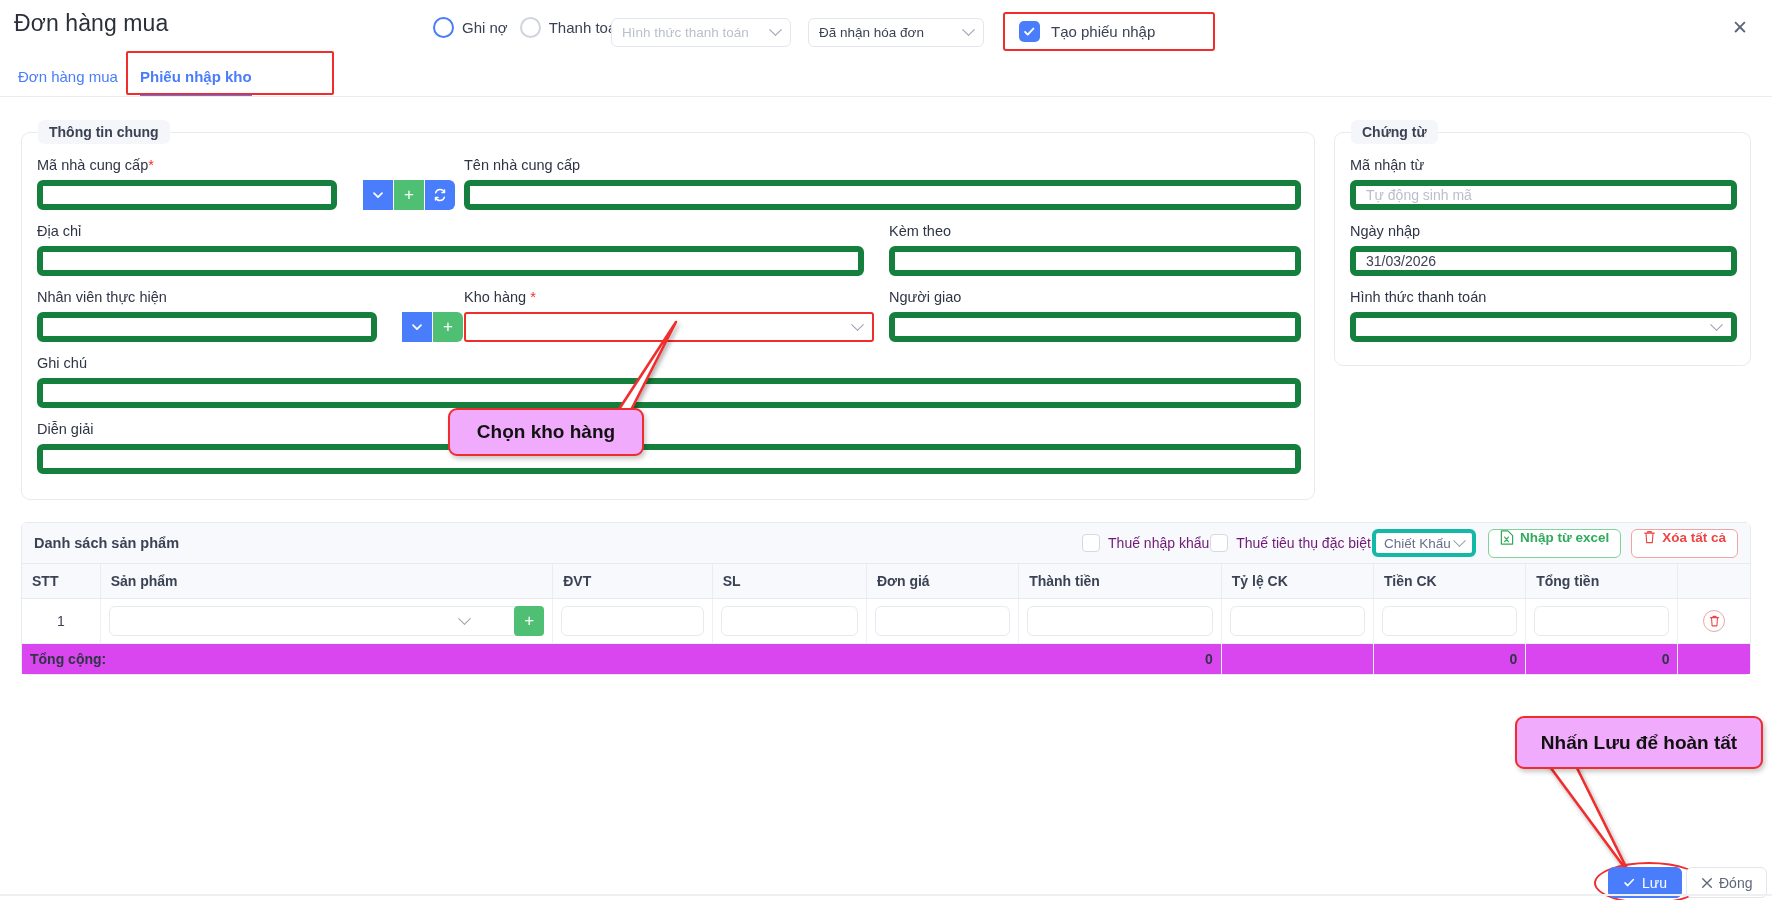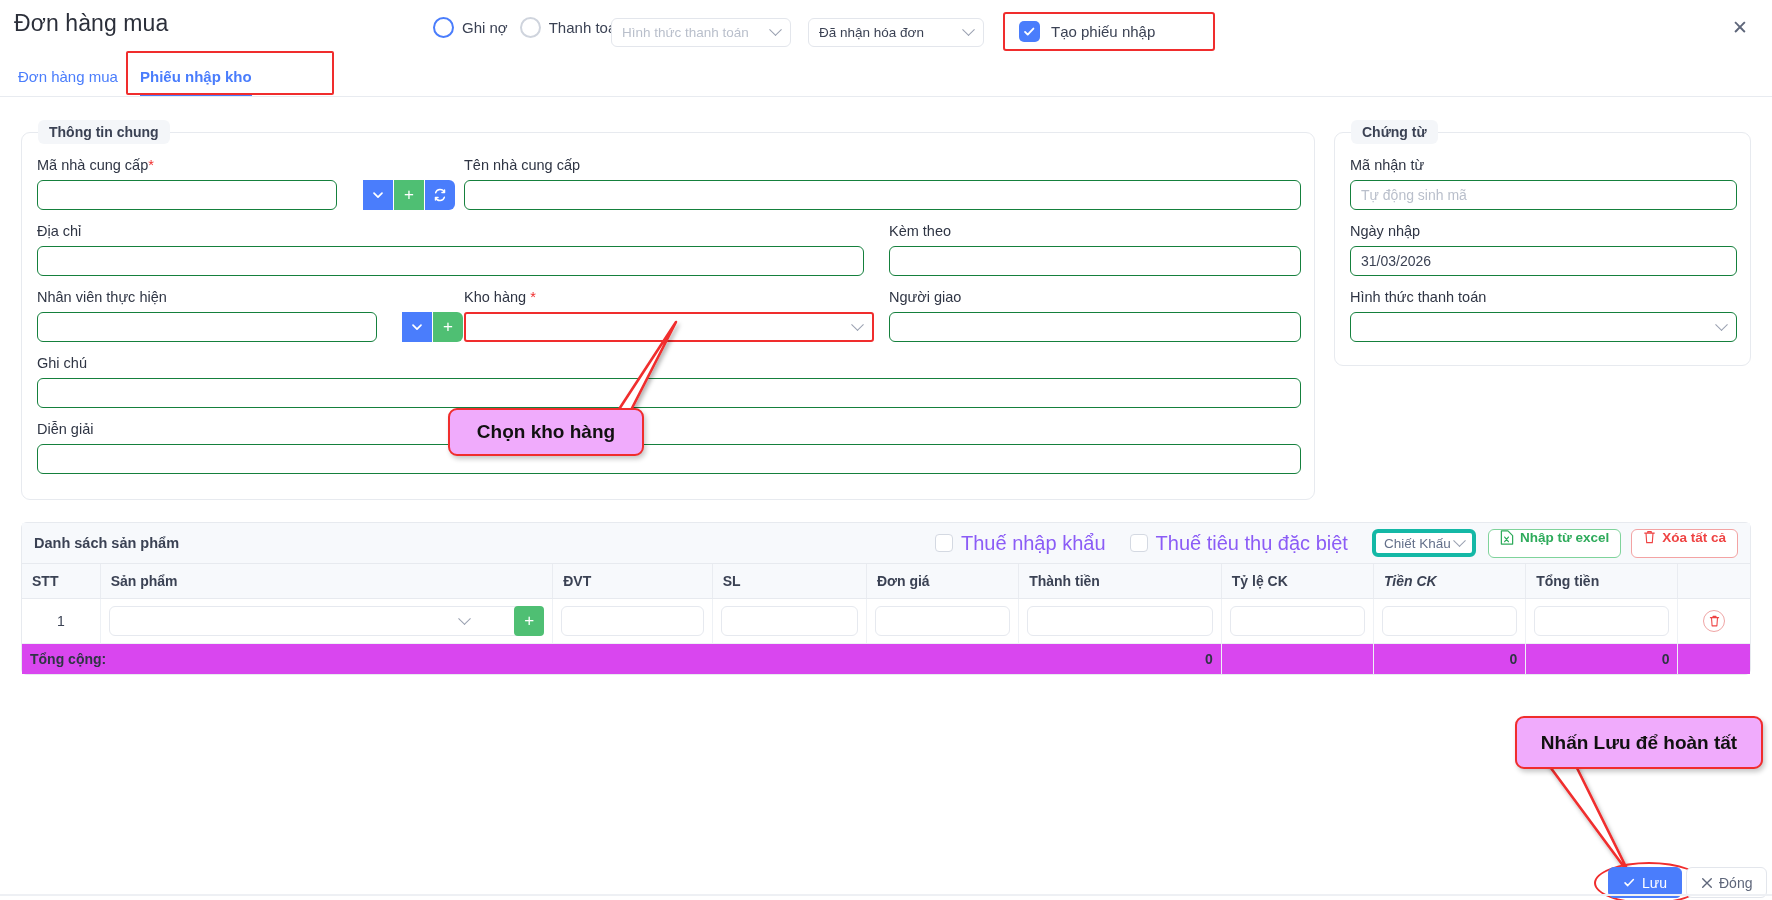--- a/index.html
+++ b/index.html
@@ -60,40 +60,40 @@
   .fs {
     position: absolute; border: 1px solid #e7eaef; border-radius: 9px; background: #fff;
   }
   .fs-legend {
     position: absolute; top: -13px; left: 16px; background: #f4f6f9; border-radius: 6px;
     padding: 4px 11px; font-size: 14px; font-weight: 600; color: #3b4254;
   }
   .fld-lbl { position: absolute; font-size: 14.5px; color: #2f3544; white-space: nowrap; }
   .req { color: #f02d2d; }
   .inp {
-    position: absolute; height: 30px; border: 1px solid #15803d; border-radius: 6px;
+    position: absolute; height: 30px; border: 6px solid #15803d; border-radius: 6px;
     background: #fff; font-size: 14px; color: #3b4254; padding: 0 10px;
     display: flex; align-items: center;
   }
   .inp .ph { color: #b9bfcb; }
   .inp.err { border: 2px solid #f02d2d; border-radius: 3px; }
   .btn-sq {
     position: absolute; height: 30px; width: 30px; display: flex; align-items: center;
     justify-content: center; color: #fff; font-size: 17px; cursor: pointer;
   }
   .bg-blue { background: #4a7dfc; }
   .bg-green { background: #4fbf73; }
   .rr { border-radius: 0 6px 6px 0; }
 
   
   .prodwrap { position: absolute; left: 21px; top: 522px; width: 1730px; border: 1px solid #e7eaef; border-radius: 6px; background: #fff; }
   .prod-top { height: 41px; background: #f7f9fc; display: flex; align-items: center; position: relative; border-bottom: 1px solid #e7eaef; }
   .prod-title { margin-left: 12px; font-size: 14.5px; font-weight: 600; color: #3b4254; }
   .ck2 { width: 18px; height: 18px; border: 1.5px solid #d4d9e2; border-radius: 4px; background: #fff; }
-  .cklbl { font-size: 20px; color: #8b5cf6; margin-left: 8px; margin-right: 24px; }
+  .cklbl { font-size: 14px; color: #701a75; margin-left: 8px; margin-right: 1px; }
   .mini-sel {
     width: 104px; height: 28px; border: 4px solid #14b8a6; border-radius: 6px; background: #fff;
     display: flex; align-items: center; padding: 0 8px; font-size: 13.5px; color: #6b7near;
     color: #64708a;
   }
   .tbtn {
     height: 29px; border-radius: 6px; display: flex; align-items: flex-start; gap: 6px;
     padding: 0 11px; font-size: 13.5px; font-weight: 600; cursor: pointer;
   }
   .tbtn.green { border: 1px solid #7fd39b; color: #2eab5b; background: #fff; }
@@ -297,21 +297,21 @@
     <table class="ptab">
       <thead>
         <tr>
           <th style="width:76px;">STT</th>
           <th style="width:440px;">Sản phẩm</th>
           <th style="width:155px;">ĐVT</th>
           <th style="width:150px;">SL</th>
           <th style="width:148px;">Đơn giá</th>
           <th style="width:197px;">Thành tiền</th>
           <th style="width:148px;">Tỷ lệ CK</th>
-          <th style="width:148px;font-style:italic;">Tiền CK</th>
+          <th style="width:148px;">Tiền CK</th>
           <th style="width:148px;">Tổng tiền</th>
           <th style="width:70px; border-right:none;"></th>
         </tr>
       </thead>
       <tbody>
         <tr>
           <td class="ctr">1</td>
           <td>
             <div class="sel-cell">
               <div class="cell-inp" style="padding-right:34px; display:flex; align-items:center;">

